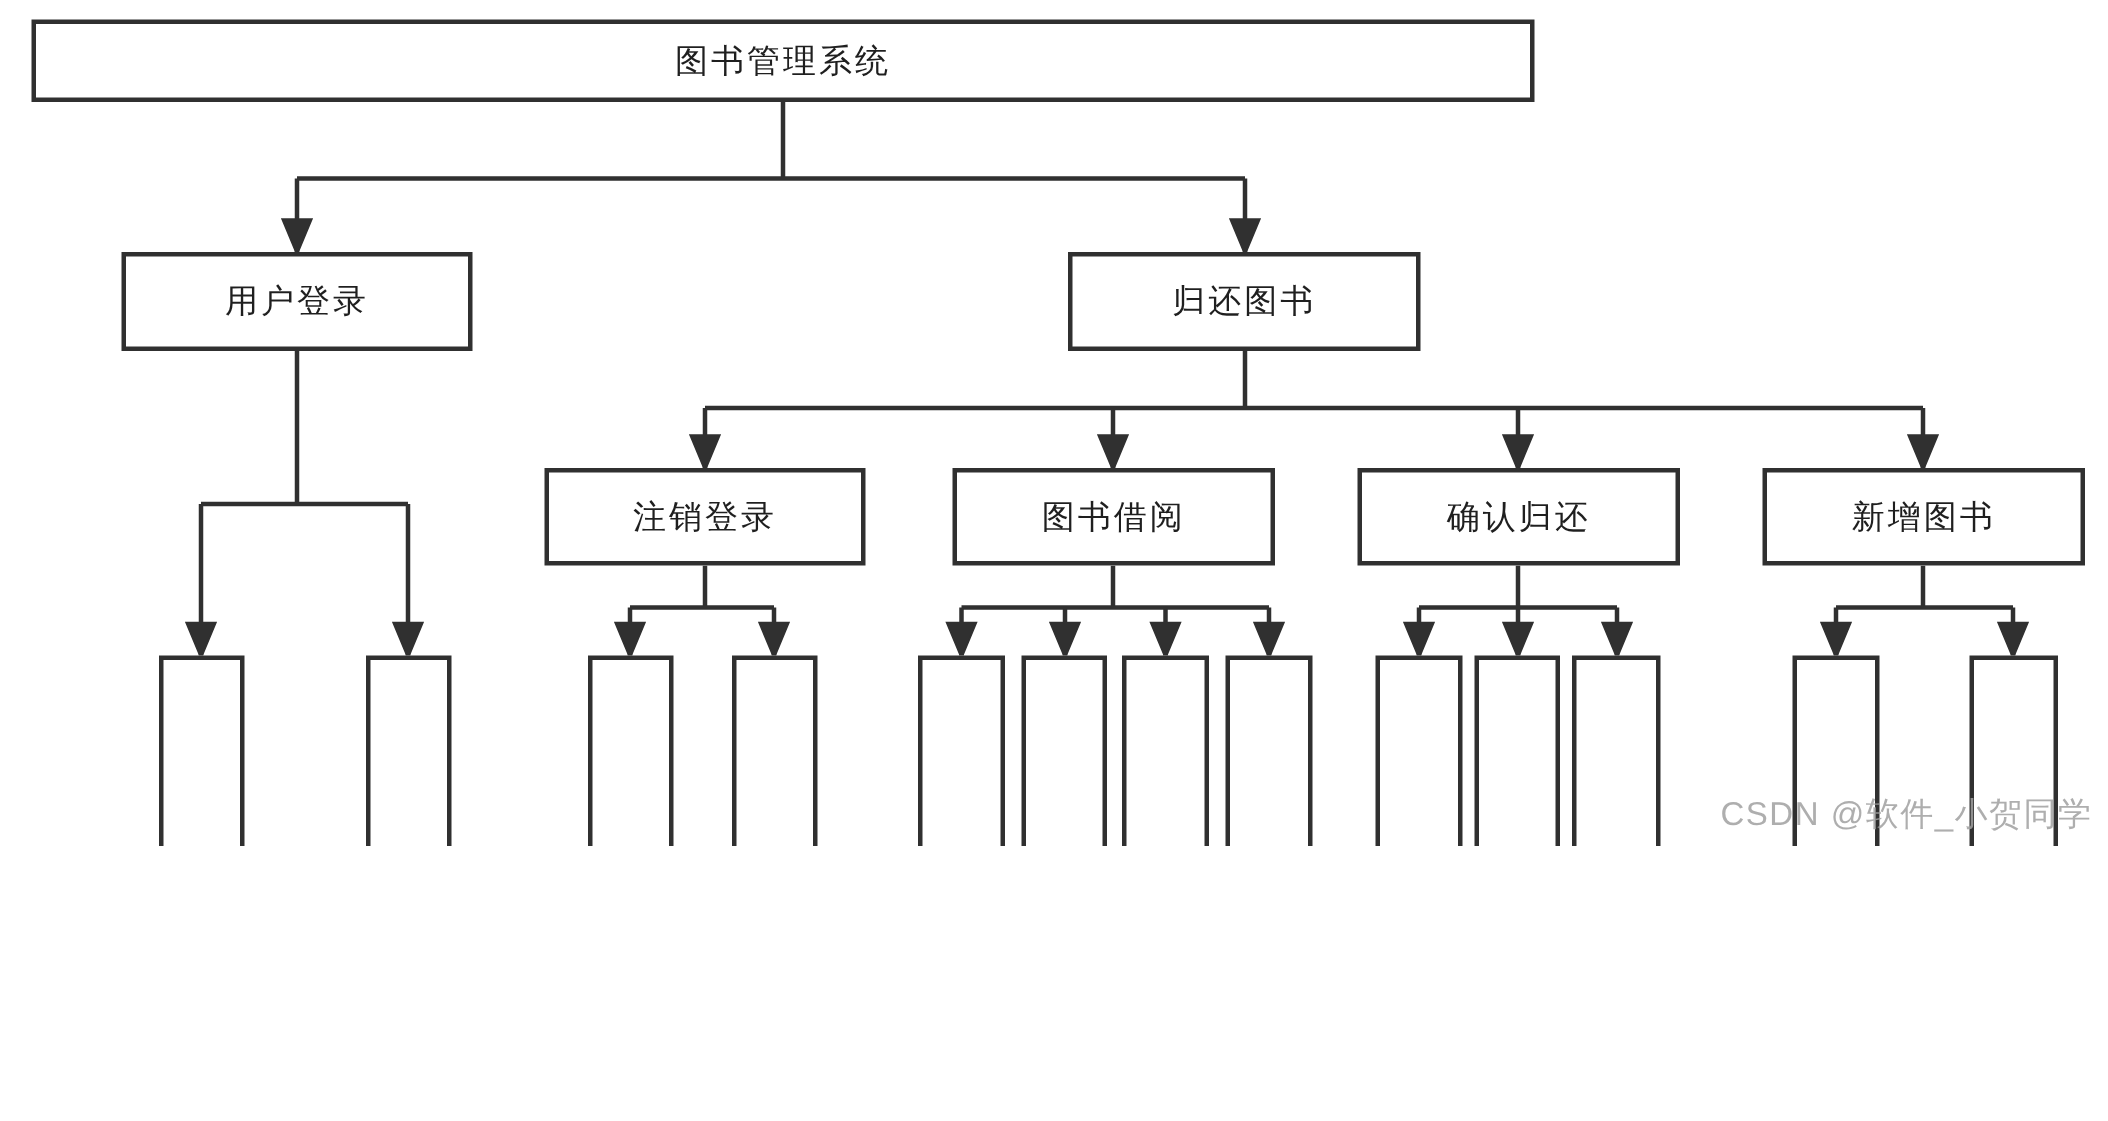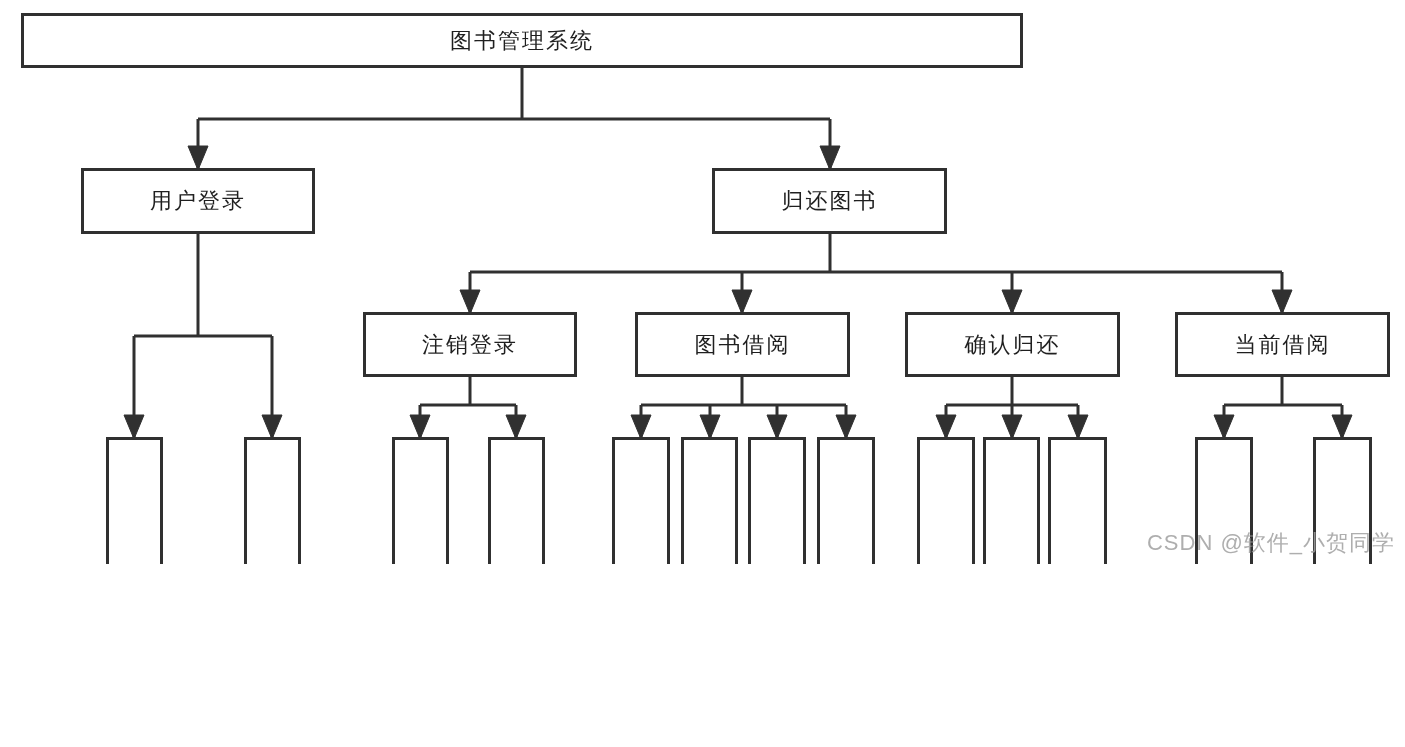--- a/index.html
+++ b/index.html
@@ -67,21 +67,21 @@
   <div class="box" style="left:363px;top:312px;width:214px;height:65px">
     <span class="hlbl">注销登录</span>
   </div>
   <div class="box" style="left:635px;top:312px;width:215px;height:65px">
     <span class="hlbl">图书借阅</span>
   </div>
   <div class="box" style="left:905px;top:312px;width:215px;height:65px">
     <span class="hlbl">确认归还</span>
   </div>
   <div class="box" style="left:1175px;top:312px;width:215px;height:65px">
-    <span class="hlbl">当前借阅</span>
+    <span class="hlbl">新增图书</span>
   </div>
 
   <div class="box" style="left:106px;top:437px;width:57px;height:300px">
     <span class="vlbl">用户登录</span>
   </div>
   <div class="box" style="left:244px;top:437px;width:57px;height:300px">
     <span class="vlbl">注销登录</span>
   </div>
 
   <div class="box" style="left:392px;top:437px;width:57px;height:300px">

